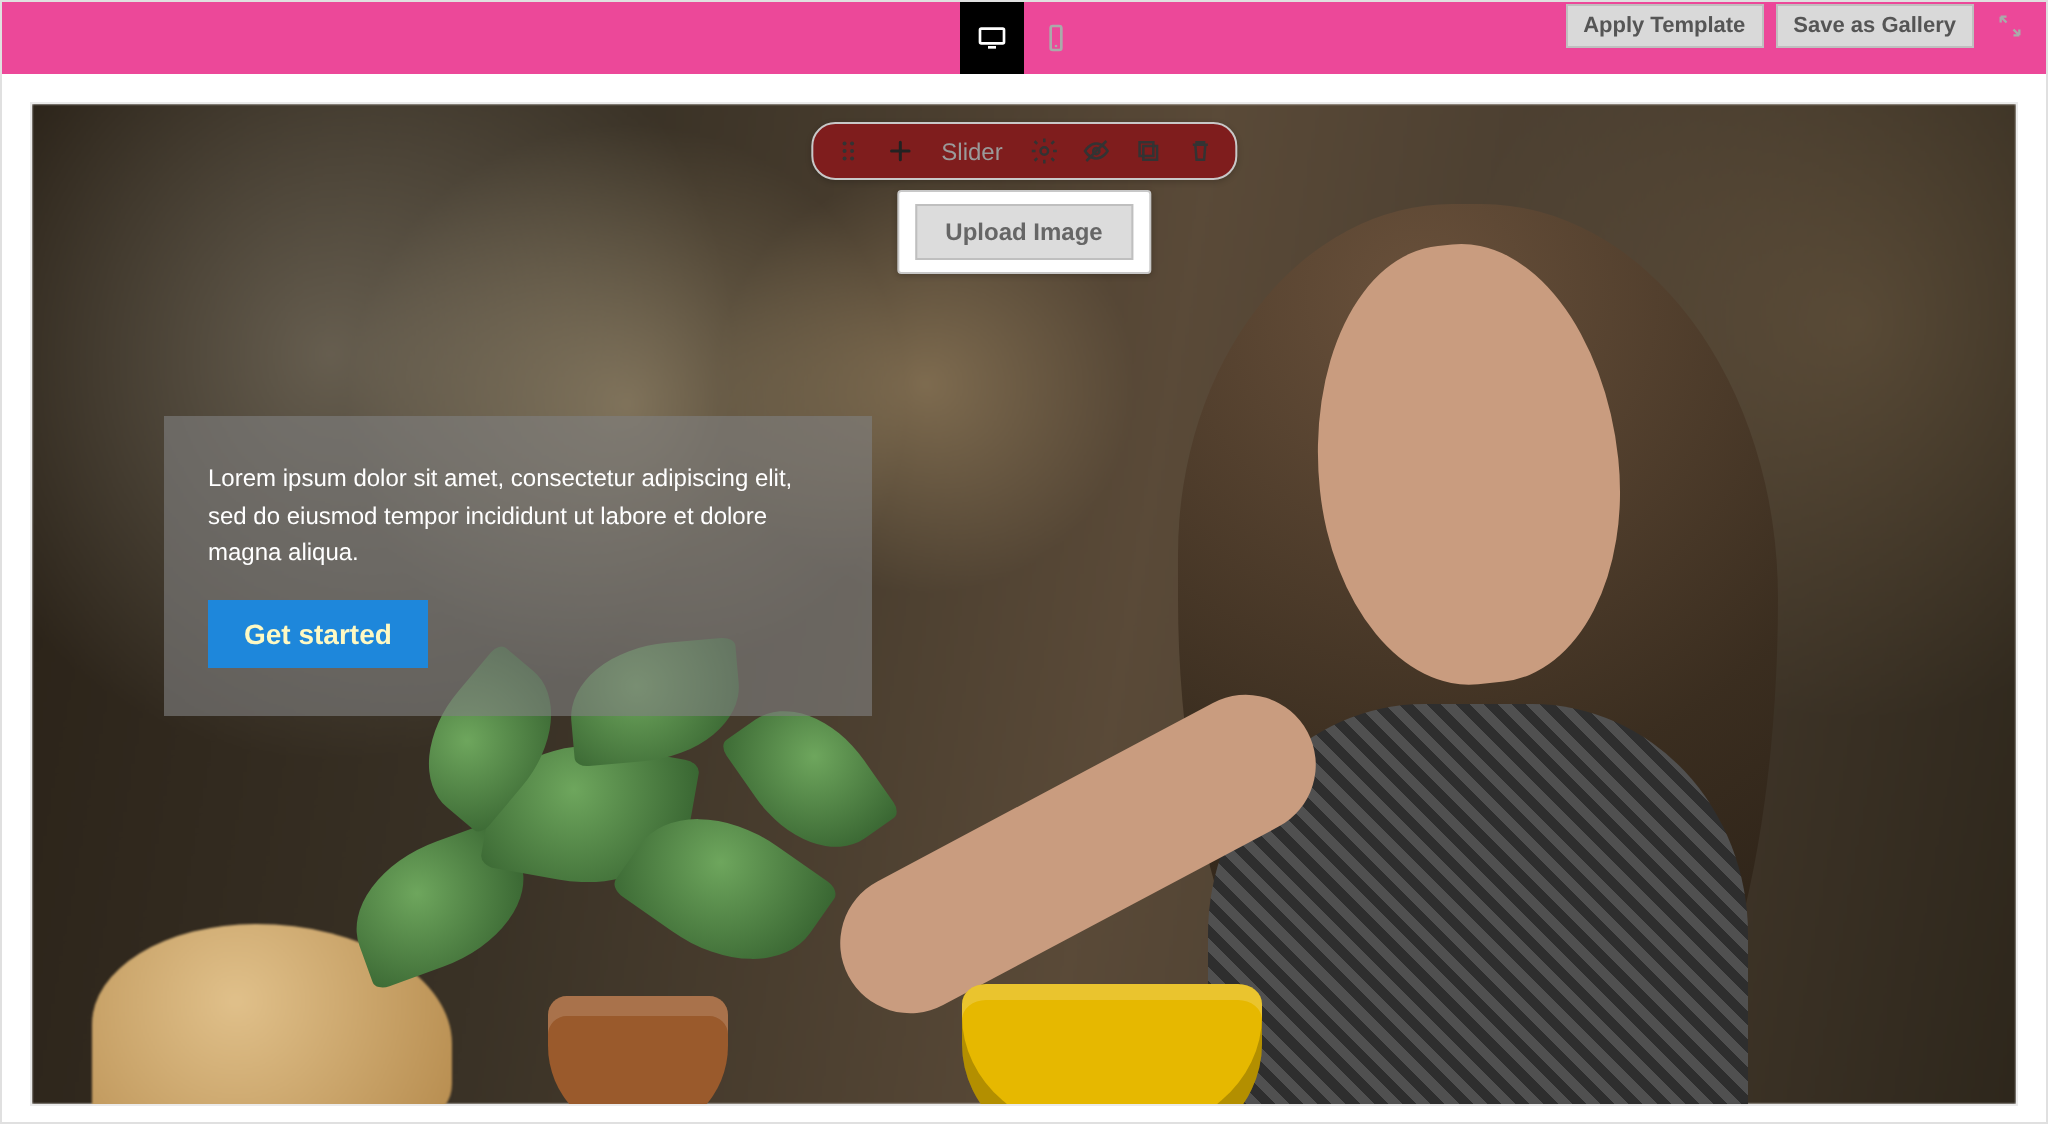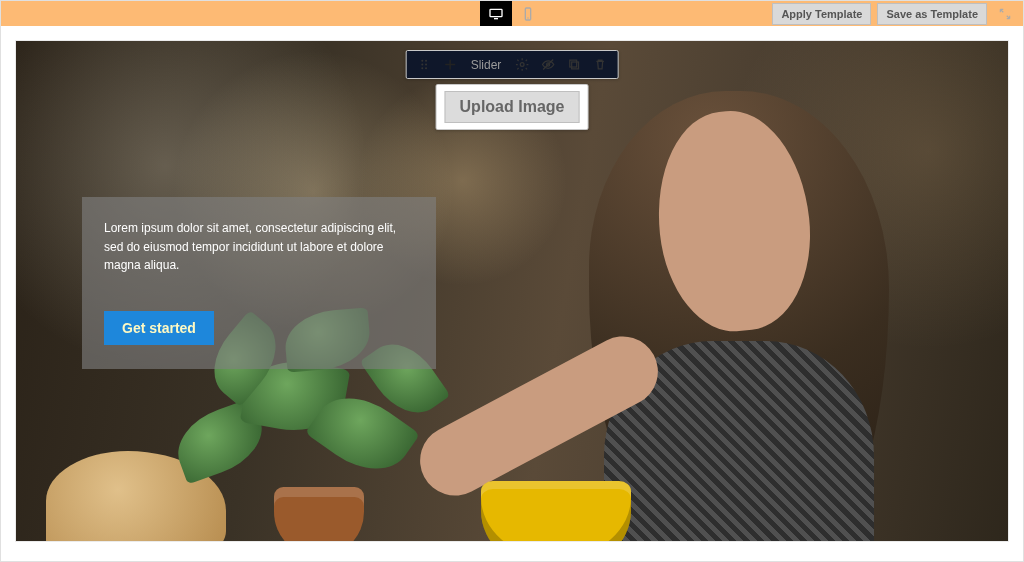--- a/index.html
+++ b/index.html
@@ -13,24 +13,24 @@
     }
     .frame {
       width: 1024px;
       height: 562px;
       border: 1px solid #e0e0e0;
       box-shadow: 0 0 6px rgba(0,0,0,0.15);
       background: #fff;
       position: relative;
     }
     .topbar {
-      height: 25px;
-      background: #fdba74;
-      display: flex;
-      align-items: center;
+      height: 36px;
+      background: #ec4899;
+      display: flex;
+      align-items: flex-start;
       position: relative;
     }
     .device-toggle {
       position: absolute;
       left: 50%;
       transform: translateX(-50%);
       display: flex;
       height: 100%;
     }
     .device-btn {
@@ -167,41 +167,41 @@
       left: 66px;
       top: 156px;
       width: 354px;
       background: rgba(127,127,127,.62);
       padding: 22px 22px 24px;
     }
     .overlay-text {
       color: #fff;
       font-size: 12px;
       line-height: 1.55;
-      margin-bottom: 36px;
+      margin-bottom: 14px;
     }
     .cta-btn {
       background: #1e87db;
       color: #fef9c3;
       font-size: 14px;
       font-weight: bold;
       border: none;
       padding: 9px 18px;
       cursor: pointer;
     }
     .toolbar {
       position: absolute;
       top: 9px;
       left: 50%;
       transform: translateX(-50%);
       display: flex;
       align-items: center;
-      background: #0f172a;
+      background: #7f1d1d;
       border: 1px solid #c8c8c8;
-      border-radius: 2px;
+      border-radius: 12px;
       box-shadow: 0 1px 3px rgba(0,0,0,.20);
       height: 29px;
       padding: 0 4px;
     }
     .tb-icon {
       width: 26px;
       height: 100%;
       display: flex;
       align-items: center;
       justify-content: center;
@@ -223,21 +223,21 @@
       gap: 10px;
       background: #fff;
       border: 1px solid #c8c8c8;
       border-radius: 2px;
       box-shadow: 0 1px 3px rgba(0,0,0,.20);
       padding: 6px 8px;
     }
     .u-btn {
       background: #dcdcdc;
       border: 1px solid #bfbfbf;
-      font-size: 16px;
+      font-size: 12px;
       font-weight: bold;
       color: #666;
       padding: 6px 14px;
       cursor: pointer;
     }
   </style>
 </head>
 <body>
 
 <div class="frame">
@@ -252,21 +252,21 @@
       </div>
       <div class="device-btn">
         <svg viewBox="0 0 24 24">
             <rect x="8" y="3" width="8" height="18" rx="1.5" fill="none" stroke="#aaa" stroke-width="2"></rect>
             <circle cx="12" cy="18" r="1" fill="#aaa"></circle>
           </svg>
       </div>
     </div>
     <div class="right-actions">
       <button class="tpl-btn">Apply Template</button>
-      <button class="tpl-btn">Save as Template</button>
+      <button class="tpl-btn">Save as Gallery</button>
       <div class="expand-btn">
         <svg viewBox="0 0 24 24">
             <path d="M4 4 L9 9 M4 4 H9 M4 4 V9 M20 20 L15 15 M20 20 H15 M20 20 V15" stroke="#aaa" stroke-width="2" fill="none"></path>
           </svg>
       </div>
     </div>
   </div>
 
   <div class="canvas-wrap">
     <div class="canvas">

